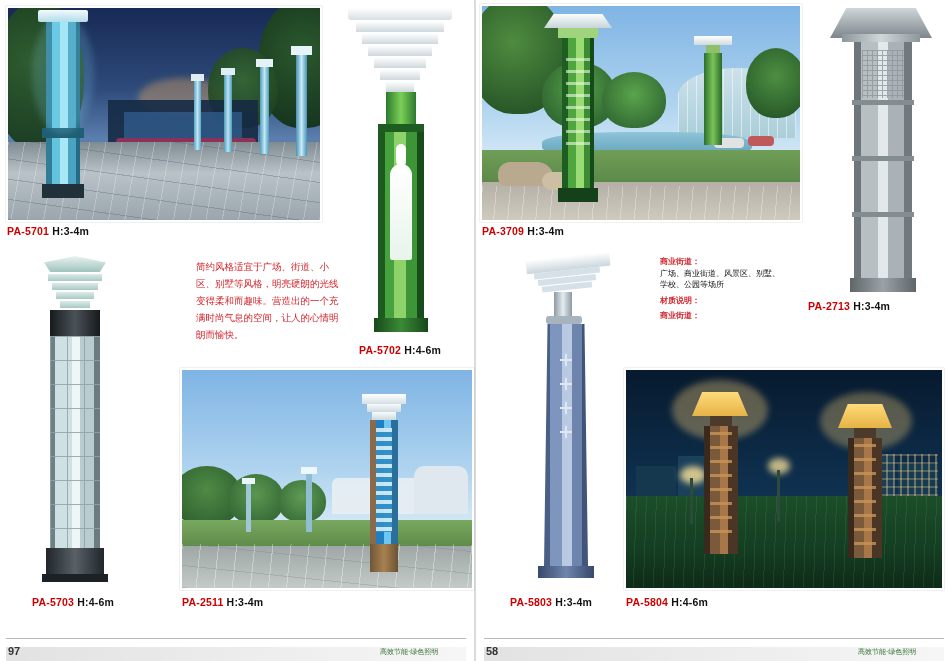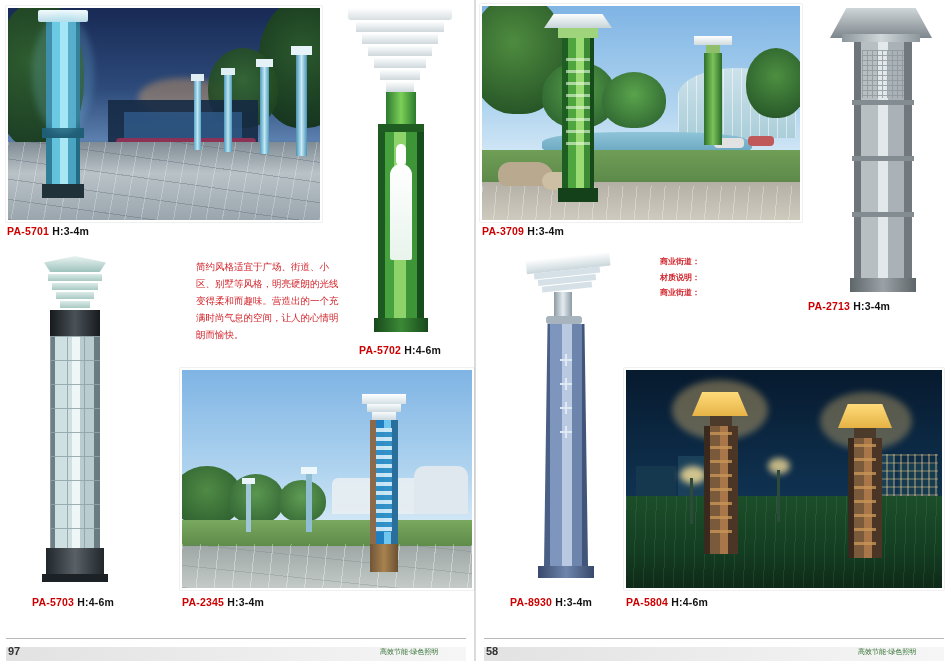--- a/index.html
+++ b/index.html
@@ -186,21 +186,21 @@
     <div style="position:absolute;left:180px;top:24px;width:44px;height:10px;background:linear-gradient(#ffffff,#d3dfe4);"></div>
     <div style="position:absolute;left:185px;top:34px;width:34px;height:8px;background:linear-gradient(#f8fbfc,#ccd9de);"></div>
     <div style="position:absolute;left:190px;top:42px;width:24px;height:8px;background:linear-gradient(#f8fbfc,#ccd9de);"></div>
     <div style="position:absolute;left:188px;top:50px;width:28px;height:124px;
       background:linear-gradient(to right,#8b6a4c 0 6px,#1f7fc0 6px 14px,#6fc6ee 14px 21px,#2a6f9c 21px 28px);"></div>
     <div style="position:absolute;left:194px;top:58px;width:16px;height:104px;
       background:repeating-linear-gradient(#cfe9f7 0 4px,#2f8fc6 4px 9px);opacity:.95;"></div>
     <div style="position:absolute;left:188px;top:174px;width:28px;height:28px;background:linear-gradient(to right,#6f5538,#a8824f,#6b5133);"></div>
   </div>
   <div class="cap" style="left:182px;top:596px;">
-    <span>PA-2345</span>
+    <span>PA-2511</span>
     <span class="h">H:3-4m</span>
   </div>
 
   <div class="photo" style="left:480px;top:4px;width:318px;height:214px;">
     <div class="sky-day"></div>
 
     <div style="position:absolute;left:196px;top:62px;width:118px;height:70px;background:linear-gradient(#cfe3ea,#a9cdd8);border-radius:50% 50% 0 0/40% 40% 0 0;opacity:.95;"></div>
     <div style="position:absolute;left:196px;top:62px;width:118px;height:70px;
       background:repeating-linear-gradient(90deg,rgba(255,255,255,.5) 0 1px,transparent 1px 9px);border-radius:50% 50% 0 0/40% 40% 0 0;"></div>
 
@@ -283,21 +283,21 @@
     <div style="position:absolute;left:60px;top:152px;width:12px;height:12px;background:
       linear-gradient(#dfe9f6,#dfe9f6) center/12px 2px no-repeat,
       linear-gradient(#dfe9f6,#dfe9f6) center/2px 12px no-repeat;"></div>
     <div style="position:absolute;left:60px;top:176px;width:12px;height:12px;background:
       linear-gradient(#dfe9f6,#dfe9f6) center/12px 2px no-repeat,
       linear-gradient(#dfe9f6,#dfe9f6) center/2px 12px no-repeat;"></div>
 
     <div style="position:absolute;left:38px;top:316px;width:56px;height:12px;background:linear-gradient(to right,#37496c,#6f85ac,#37496c);"></div>
   </div>
   <div class="cap" style="left:510px;top:596px;">
-    <span>PA-8930</span>
+    <span>PA-5803</span>
     <span class="h">H:3-4m</span>
   </div>
 
   <div class="photo" style="left:624px;top:368px;width:316px;height:218px;">
     <div class="sky-night"></div>
 
     <div style="position:absolute;left:10px;top:96px;width:40px;height:34px;background:#16384f;"></div>
     <div style="position:absolute;left:52px;top:86px;width:30px;height:44px;background:#1b415a;"></div>
     <div style="position:absolute;left:232px;top:84px;width:36px;height:48px;background:#1a3e56;"></div>
     <div style="position:absolute;left:272px;top:94px;width:40px;height:38px;background:#163a50;"></div>
@@ -331,20 +331,21 @@
   </div>
   <div class="cap" style="left:626px;top:596px;">
     <span>PA-5804</span>
     <span class="h">H:4-6m</span>
   </div>
 
   <div class="redtext" style="left:196px;top:258px;">简约风格适宜于广场、街道、小区、别墅等风格，明亮硬朗的光线变得柔和而趣味。营造出的一个充满时尚气息的空间，让人的心情明朗而愉快。</div>
 
   <div class="spec" style="left:660px;top:256px;">
     <div class="t">商业街道：</div>
+    <div>广场、商业街道、风景区、别墅、学校、公园等场所</div>
     <div class="t" style="margin-top:4px;">材质说明：</div>
     <div class="t" style="margin-top:4px;">商业街道：</div>
   </div>
 
   <div class="footline" style="left:6px;width:460px;"></div>
   <div class="footline" style="left:484px;width:460px;"></div>
   <div class="fbar" style="left:6px;width:460px;"></div>
   <div class="fbar" style="left:484px;width:460px;"></div>
 
   <div class="pgnum" style="left:8px;">97</div>

